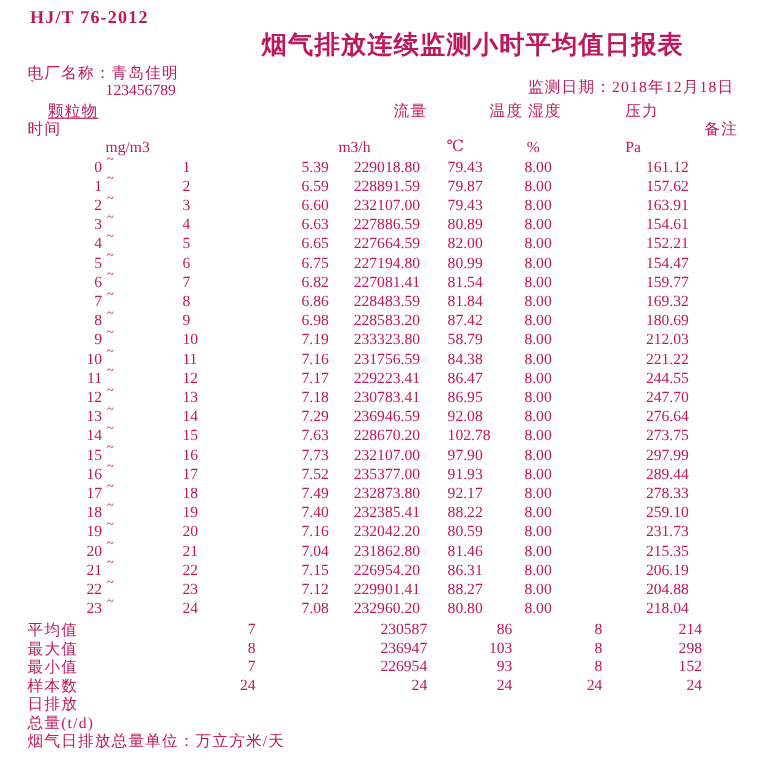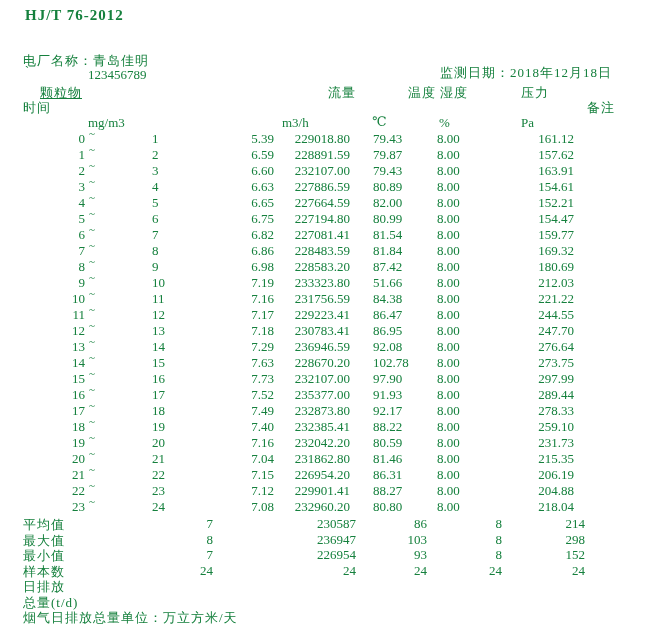--- a/index.html
+++ b/index.html
@@ -1,21 +1,21 @@
 <!DOCTYPE html>
 <html><head>
 <meta charset="utf-8">
 <style>
   html, body { margin: 0; padding: 0; background: #fff; }
   .page {
     position: relative;
     width: 653px;
     height: 641px;
     background: #ffffff;
-    color: #15803d;
+    color: #be185d;
     font-family: "Liberation Serif", "DejaVu Serif", serif;
     overflow: hidden;
   }
   .abs { position: absolute; white-space: nowrap; }
   .std {
     top: 7px; left: 25px;
     font-size: 15px; font-weight: bold;
     letter-spacing: 1px;
   }
   .title {
@@ -62,20 +62,21 @@
 
   .footer-note { top: 609px; left: 23px; }
 </style>
 </head>
 <body>
 
 <div class="page">
 
   <div class="abs std">HJ/T 76-2012</div>
 
+  <div class="abs title">烟气排放连续监测小时平均值日报表</div>
 
   <div class="abs cjk plant-line"><span>电厂名称：</span><span>青岛佳明</span></div>
 
   <div class="abs tick-line">`</div>
   <div class="abs num code-line">123456789</div>
 
   <div class="abs cjk date-line"><span>监测日期：</span><span>2018年12月18日</span></div>
 
   <div class="abs cjk h-pm">颗粒物</div>
   <div class="abs cjk h-flow">流量</div>
@@ -181,21 +182,21 @@
         <span class="cell c-temp">87.42</span>
         <span class="cell c-hum">8.00</span>
         <span class="cell c-press">180.69</span>
       </div>
       <div class="row" style="top: 275px;">
         <span class="cell c-from">9</span>
         <span class="cell c-tilde">~</span>
         <span class="cell c-to">10</span>
         <span class="cell c-pm">7.19</span>
         <span class="cell c-flow">233323.80</span>
-        <span class="cell c-temp">51.66</span>
+        <span class="cell c-temp">58.79</span>
         <span class="cell c-hum">8.00</span>
         <span class="cell c-press">212.03</span>
       </div>
       <div class="row" style="top: 291px;">
         <span class="cell c-from">10</span>
         <span class="cell c-tilde">~</span>
         <span class="cell c-to">11</span>
         <span class="cell c-pm">7.16</span>
         <span class="cell c-flow">231756.59</span>
         <span class="cell c-temp">84.38</span>

